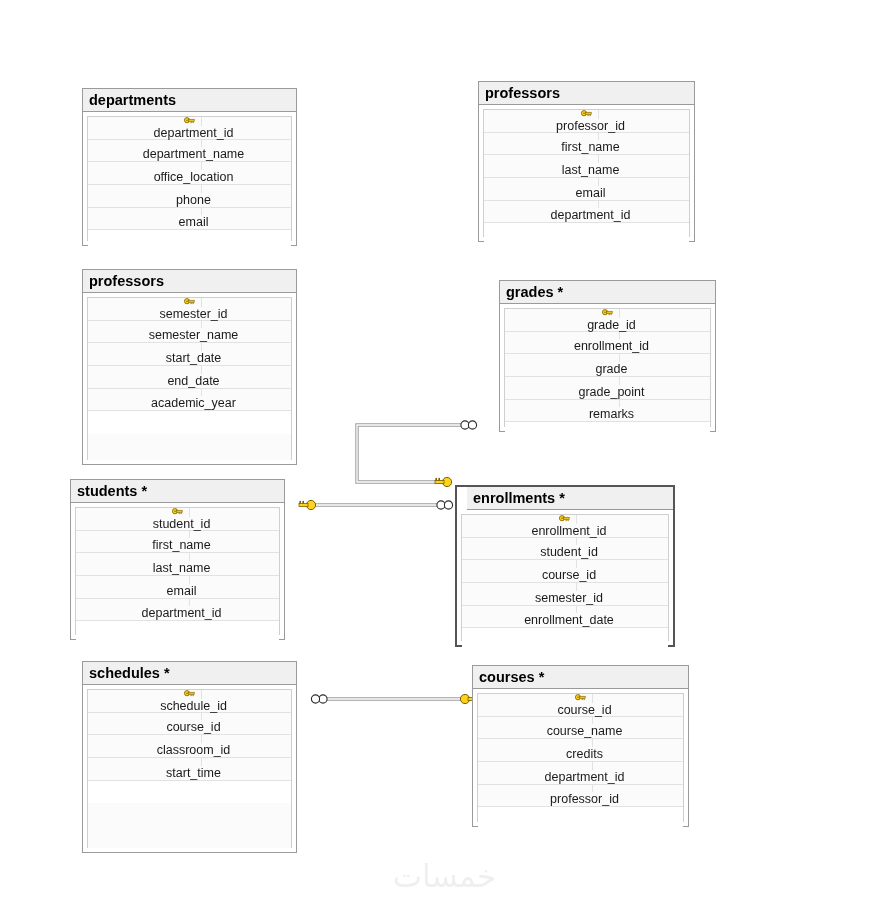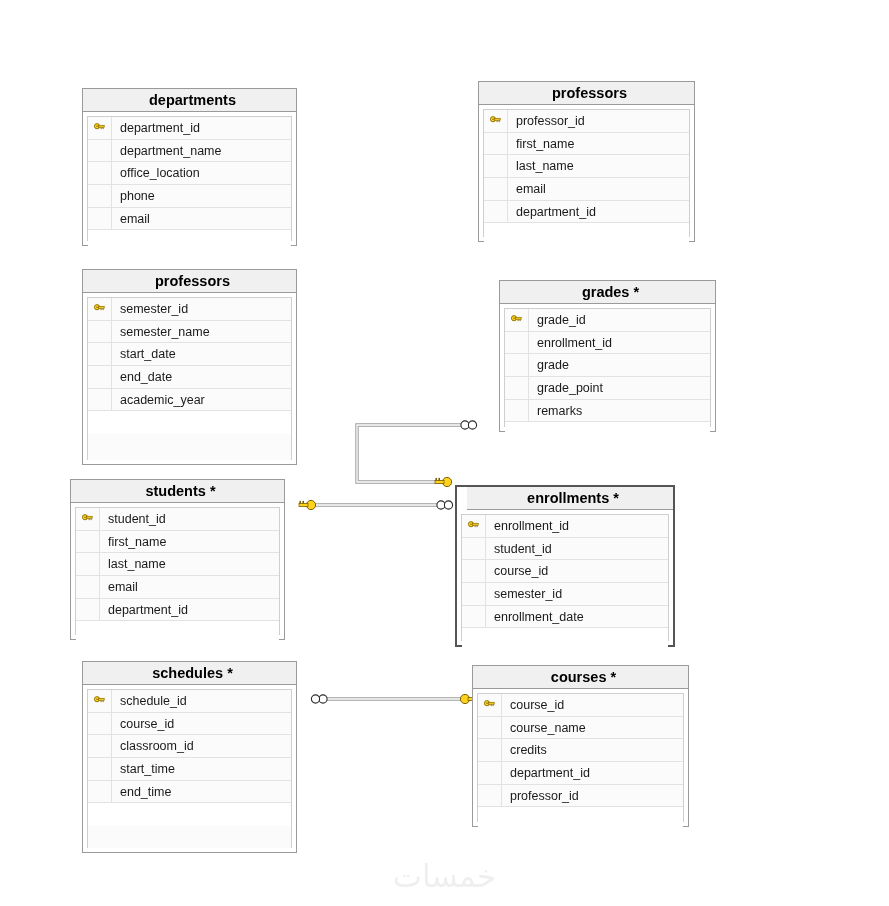--- a/index.html
+++ b/index.html
@@ -15,21 +15,20 @@
     font-family: "Liberation Sans", sans-serif;
     overflow: hidden;
   }
 
   
   .entity {
     position: absolute;
     background: #ffffff;
     border: 1px solid #9a9a9a;
     box-sizing: border-box;
-    text-align: center;
   }
   .entity.selected {
     border: 2px solid #555555;
     padding-left: 10px;
   }
   .entity-header {
     height: 23px;
     line-height: 23px;
     background: #f0f0f0;
     border-bottom: 1px solid #9a9a9a;
@@ -51,20 +50,21 @@
     background: #fbfbfb;
     box-sizing: border-box;
   }
   .attr-row {
     height: 22.7px;
     display: flex;
     align-items: center;
     border-bottom: 1px solid #e2e2e2;
     background: #fbfbfb;
     box-sizing: border-box;
+    flex-direction: column;
   }
   .attr-gutter {
     width: 24px;
     min-width: 24px;
     height: 100%;
     border-right: 1px solid #e2e2e2;
     display: flex;
     align-items: center;
     justify-content: center;
     box-sizing: border-box;
@@ -417,24 +417,20 @@
             <div class="attr-name">course_id</div>
           </div>
           <div class="attr-row">
             <div class="attr-gutter"></div>
             <div class="attr-name">classroom_id</div>
           </div>
           <div class="attr-row">
             <div class="attr-gutter"></div>
             <div class="attr-name">start_time</div>
           </div>
-          <div class="attr-row">
-            <div class="attr-gutter"></div>
-            <div class="attr-name">end_time</div>
-          </div>
           <div class="attr-row attr-filler">
             <div class="attr-gutter" style="border-right: none;"></div>
           </div>
         </div>
       </div>
       <div class="entity" style="left: 472px; top: 665px; width: 217px; height: 162px;">
         <div class="entity-header">courses *</div>
         <div class="entity-body">
           <div class="attr-row">
             <div class="attr-gutter">

